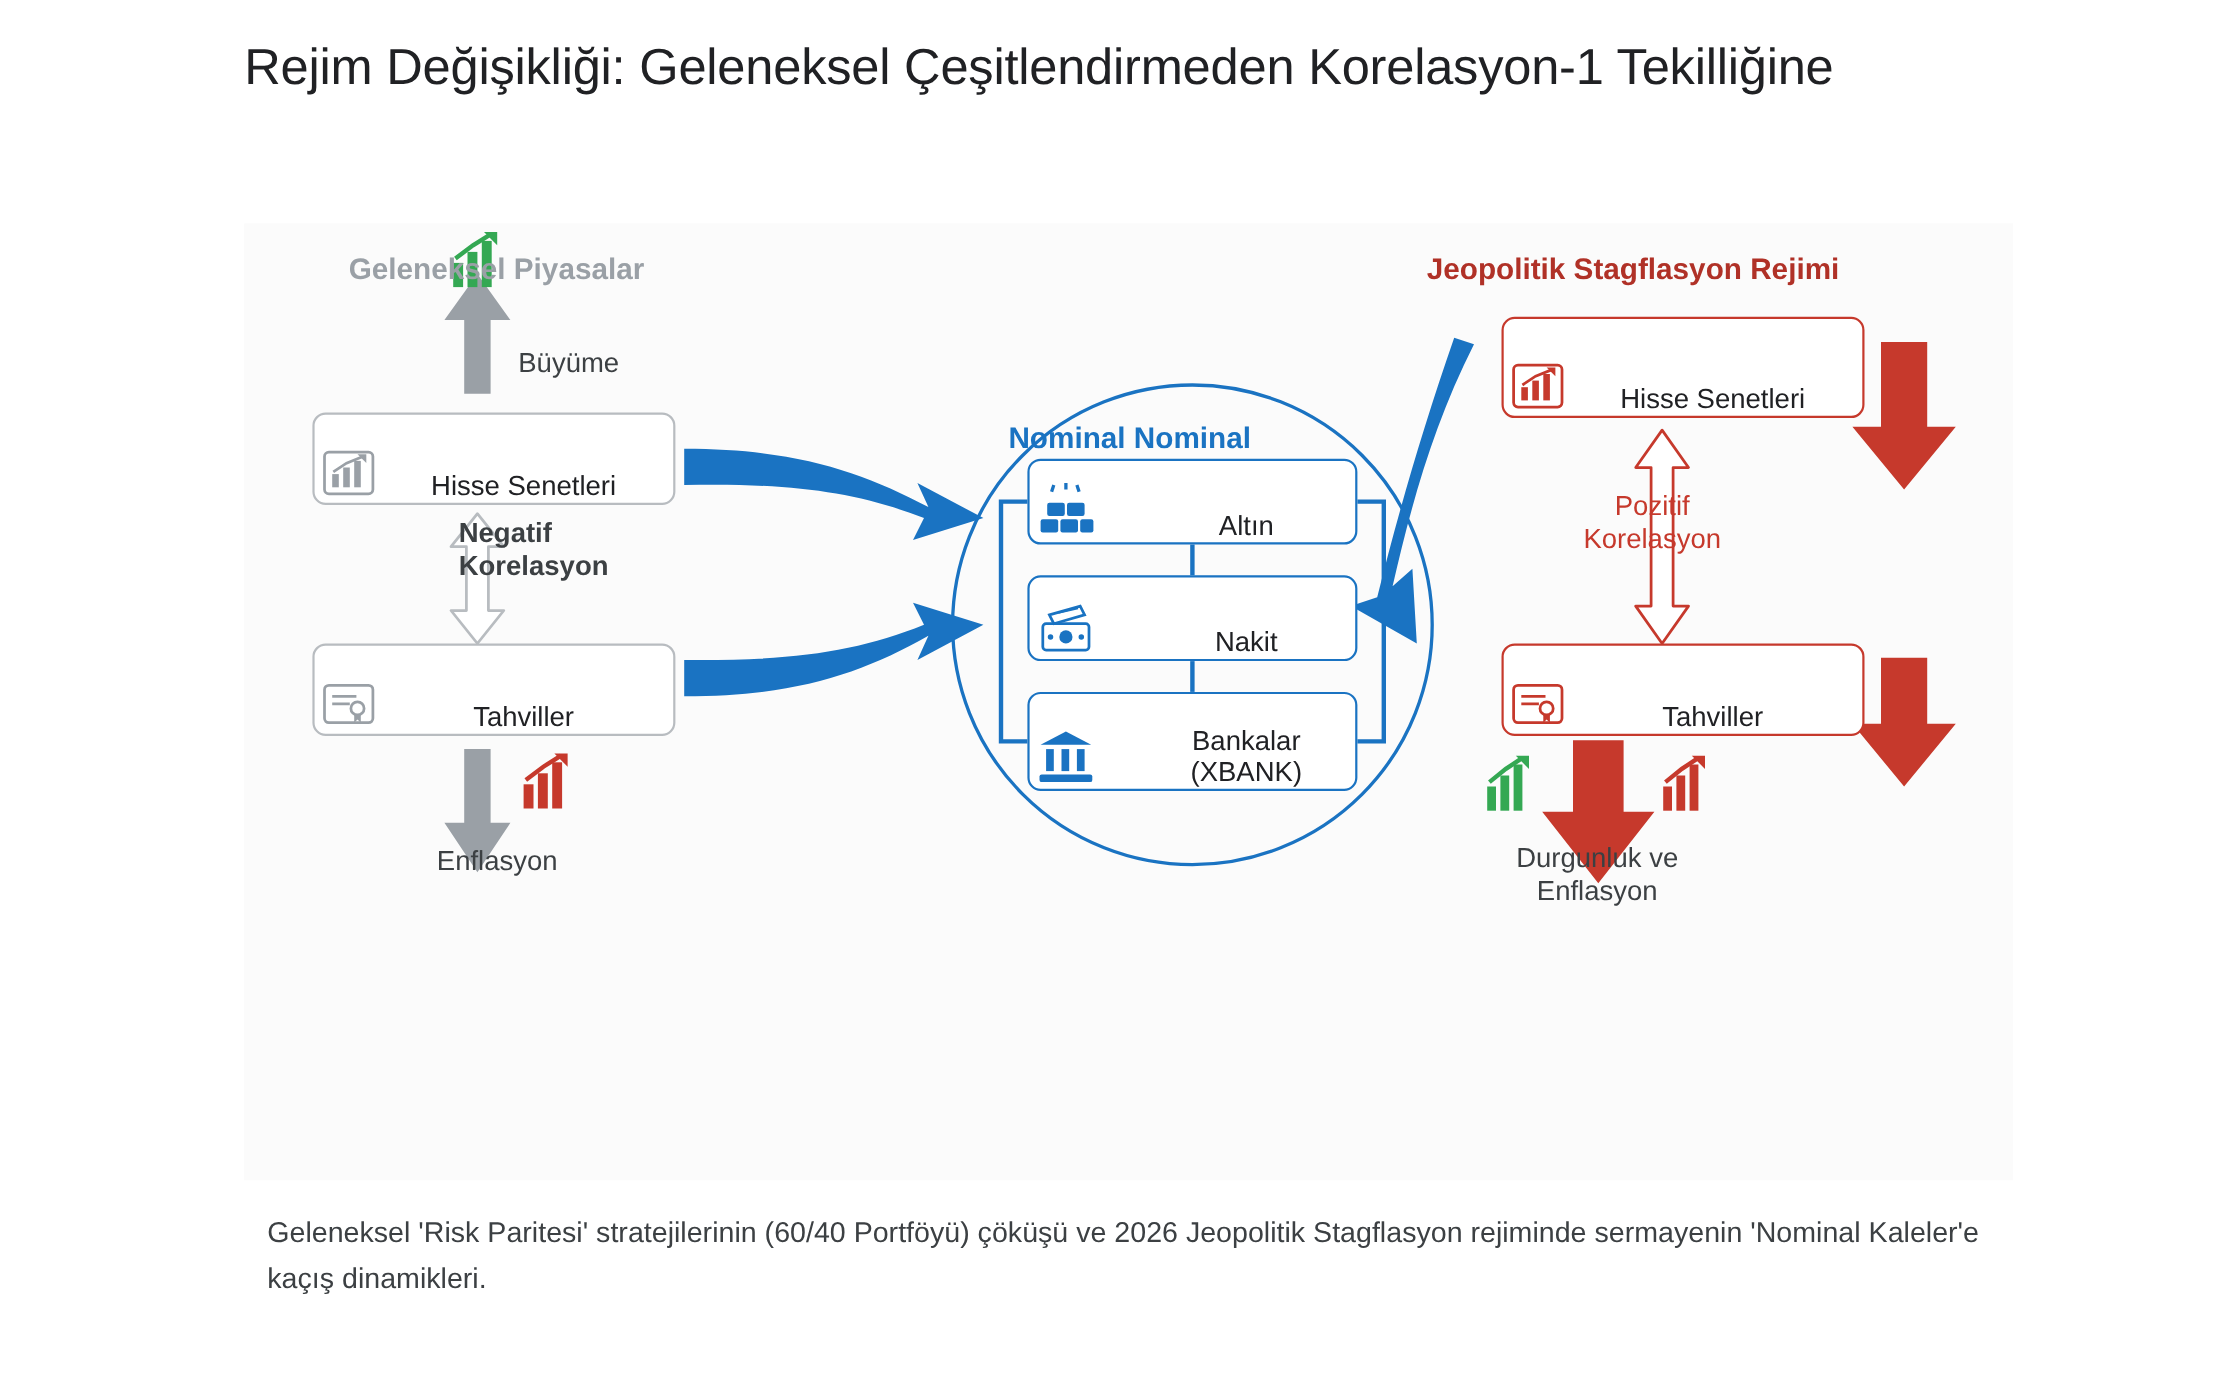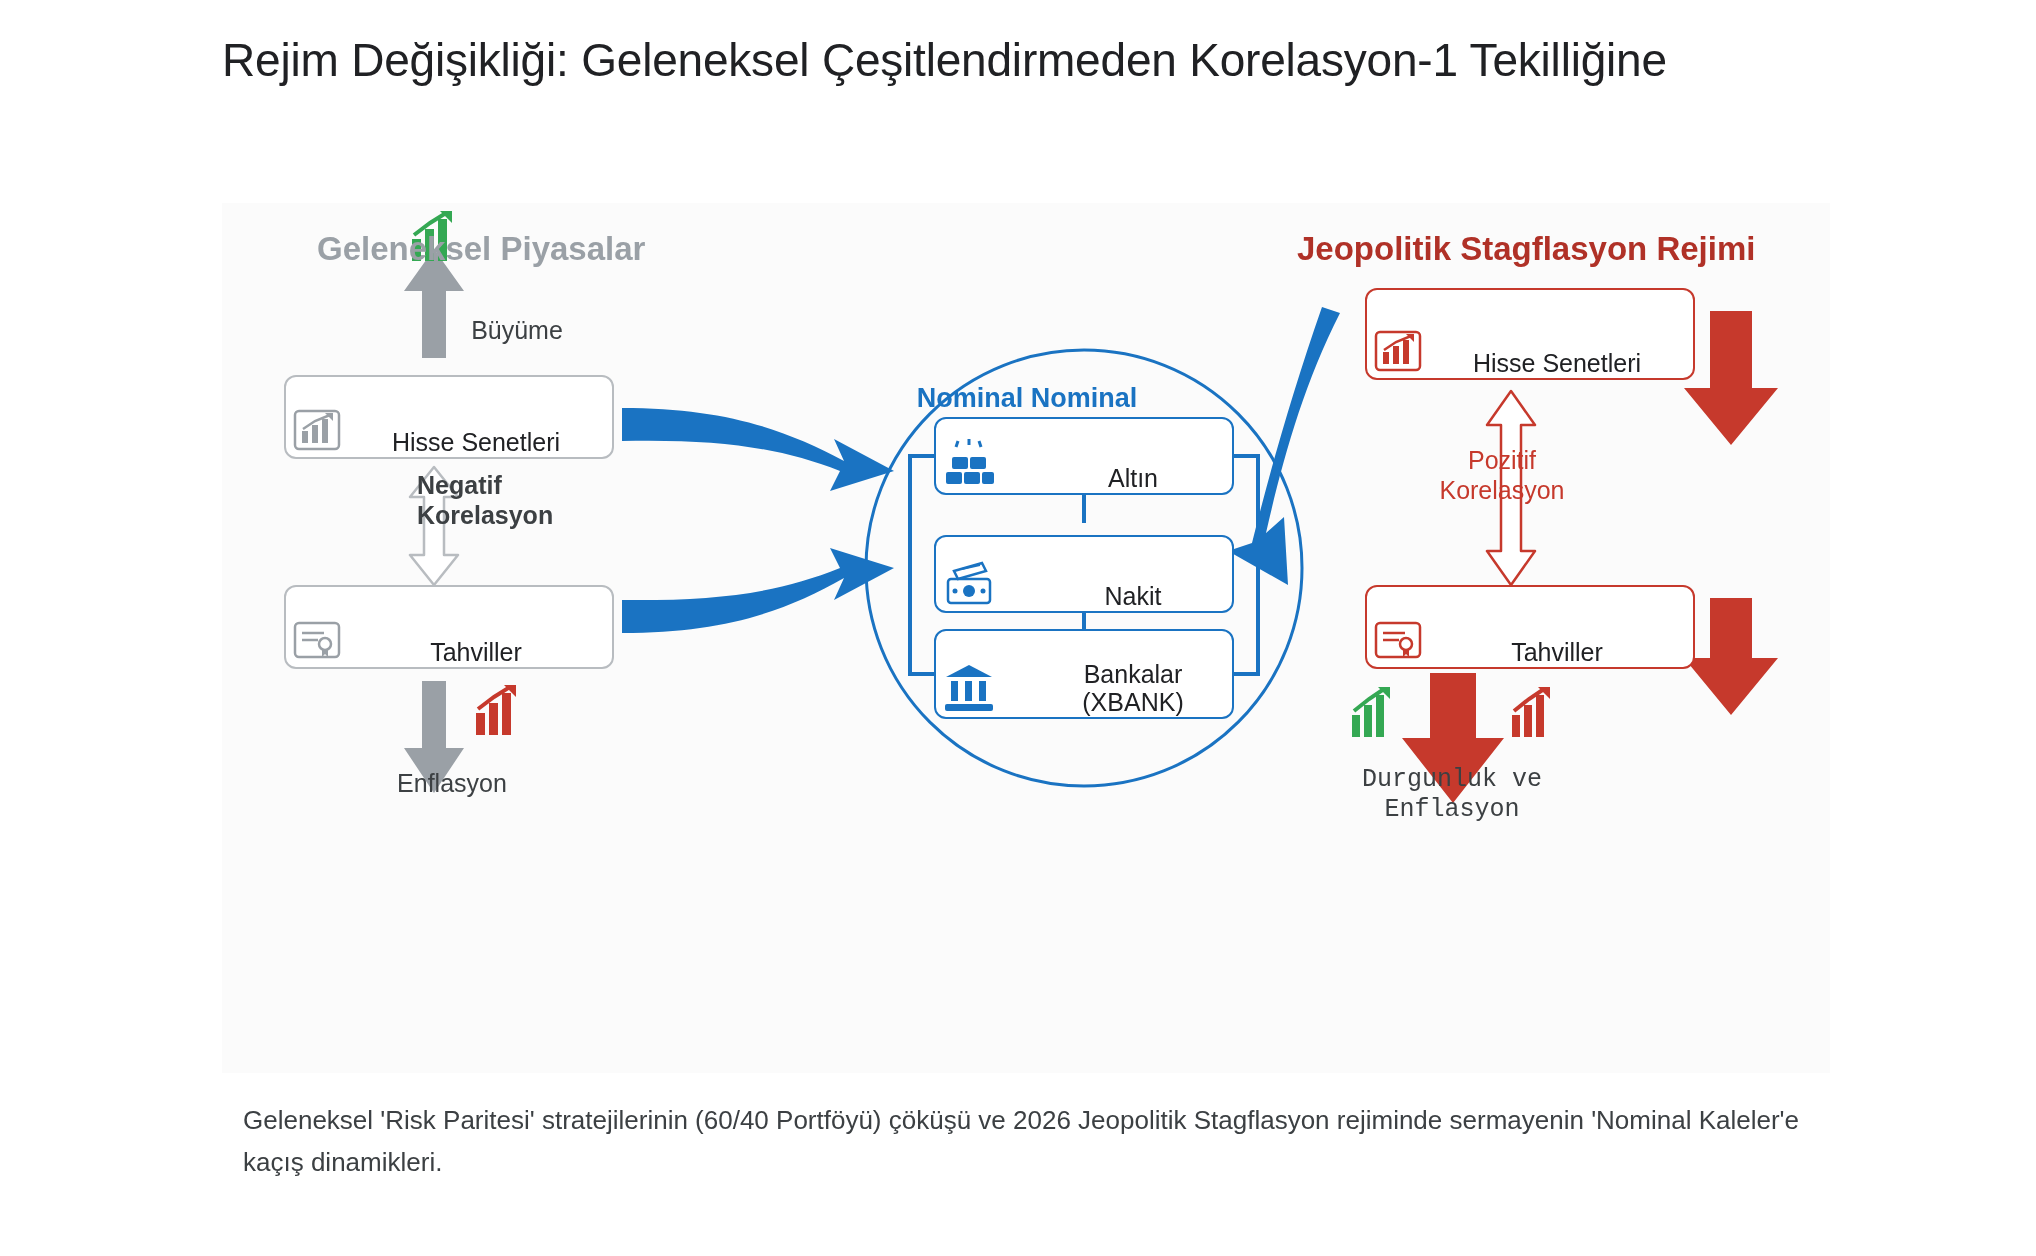--- a/index.html
+++ b/index.html
@@ -42,21 +42,21 @@
     background: #fbfbfb;
   }
   .fig-svg {
     position: absolute;
     left: 0;
     top: 0;
   }
   
   .sec-head {
     position: absolute;
-    font-size: 33px;
+    font-size: 27px;
     font-weight: bold;
     white-space: nowrap;
   }
   .sec-head.left  { left: 95px;  top: 27px;  color: #9aa0a6; }
   .sec-head.right { left: 1075px; top: 27px; color: #b03127; }
 
   .center-head {
     position: absolute;
     left: 645px;
     top: 180px;
@@ -95,37 +95,37 @@
   .box.blue  { border: 2.5px solid #1a73c2; gap: 40px; }
 
   
   #box-left-stocks { left: 62px;  top: 172px; width: 330px; height: 84px; }
   #box-left-bonds  { left: 62px;  top: 382px; width: 330px; height: 84px; }
   
   #box-right-stocks { left: 1143px; top: 85px;  width: 330px; height: 92px; }
   #box-right-bonds  { left: 1143px; top: 382px; width: 330px; height: 84px; }
   
   #box-gold  { left: 712px; top: 214px; width: 300px; height: 78px; }
-  #box-cash  { left: 712px; top: 320px; width: 300px; height: 78px; margin-top: 12px; }
+  #box-cash  { left: 712px; top: 320px; width: 300px; height: 78px; }
   #box-banks { left: 712px; top: 426px; width: 300px; height: 90px; }
 
   
   .flabel {
     position: absolute;
     font-size: 25px;
     line-height: 1.2;
     color: #3c4043;
     text-align: center;
     white-space: pre-line;
   }
   #lbl-buyume      { left: 195px;  top: 112px;  width: 200px; text-align: center; }
   #lbl-negatif     { left: 195px;  top: 267px;  width: 220px; text-align: left; font-weight: bold; }
   #lbl-enflasyon   { left: 105px;  top: 565px;  width: 250px; }
   #lbl-pozitif     { left: 1150px; top: 242px;  width: 260px; color: #c6392c; text-align: center; }
-  #lbl-durgunluk   { left: 1070px; top: 562px;  width: 320px; font-family: Liberation Mono, monospace; }
+  #lbl-durgunluk   { left: 1070px; top: 562px;  width: 320px; }
 
   
   .caption {
     position: absolute;
     left: 243px;
     top: 1100px;
     width: 1560px;
     font-size: 26px;
     line-height: 1.6;
     color: #3c4043;

